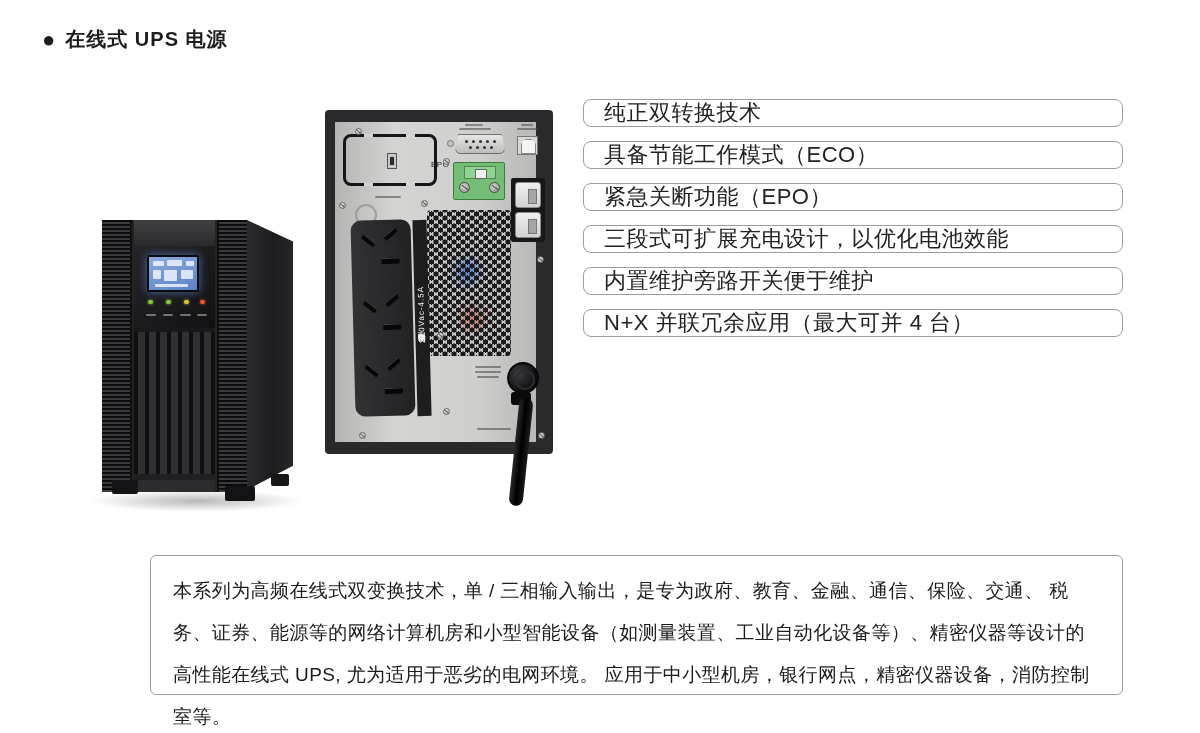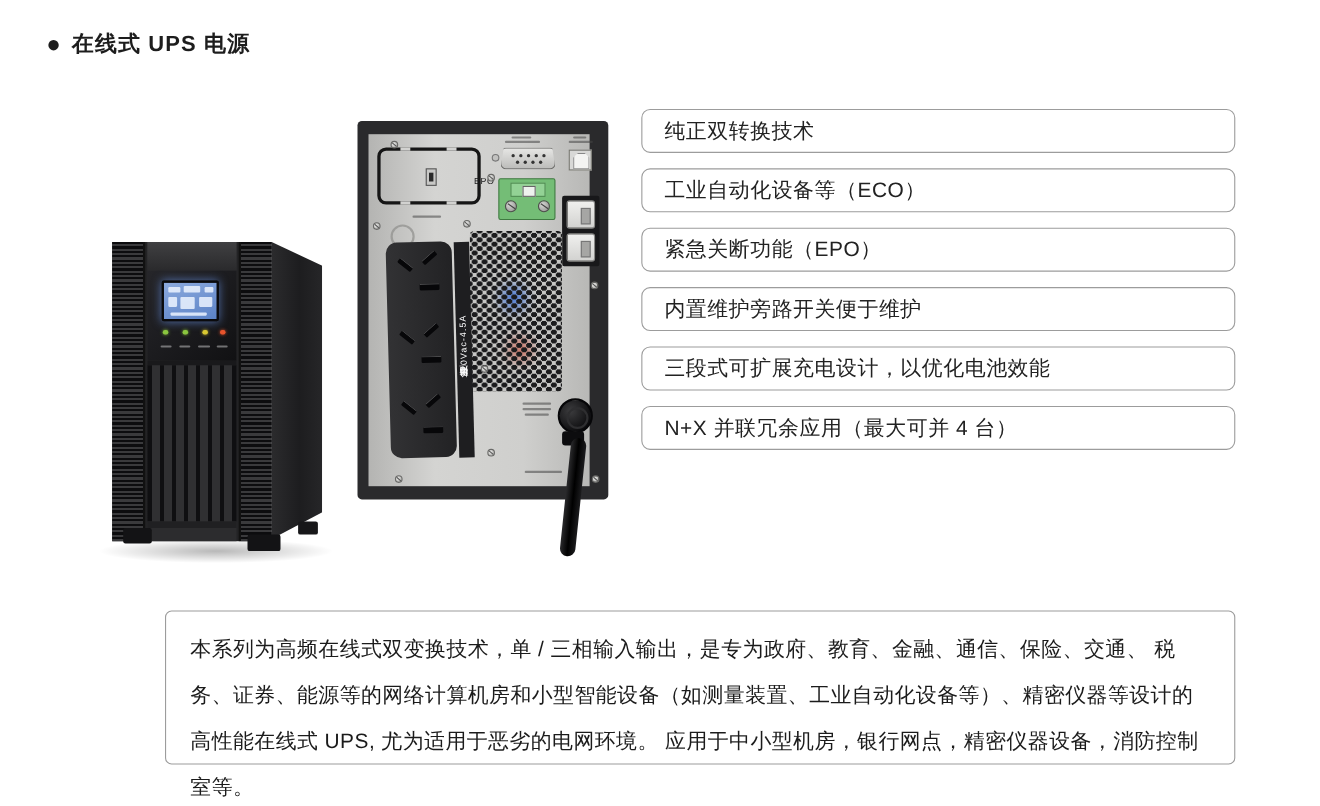--- a/index.html
+++ b/index.html
@@ -14,24 +14,24 @@
   .abs { position:absolute; }
 
   
   .page-title { left:42px; top:26px; display:flex; align-items:center; }
   .page-title .bullet { font-size:22px; margin-right:10px; line-height:1; }
   .page-title .txt { font-size:20px; font-weight:bold; letter-spacing:1px; }
 
   
   .features { left:583px; top:99px; width:540px; }
   .feature {
-    width:540px; height:40px; margin-bottom:14px;
+    width:540px; height:28px; margin-bottom:14px;
     border:1px solid #9c9c9c; border-radius:8px;
     display:flex; align-items:center; padding-left:20px;
-    font-size:19px; color:#222; background:#fff;
+    font-size:22px; color:#222; background:#fff;
     letter-spacing:0.5px;
   }
 
   
   .desc-box {
     left:150px; top:555px; width:973px; height:140px;
     border:1px solid #9c9c9c; border-radius:6px;
     padding:14px 26px 0 22px; background:#fff;
   }
   .desc-box p { font-size:19px; line-height:42px; color:#1b1b1b; letter-spacing:0.4px; }
@@ -273,30 +273,30 @@
   <div class="screw" style="left:118px;top:298px;"></div>
   <div class="screw" style="left:34px;top:322px;"></div>
   <div class="screw" style="left:213px;top:322px;"></div>
 </div>
 
 <div class="abs features">
   <div class="feature">
       <span>纯正双转换技术</span>
     </div>
   <div class="feature">
-      <span>工业自动化设备等（ECO）</span>
+      <span>具备节能工作模式（ECO）</span>
     </div>
   <div class="feature">
       <span>紧急关断功能（EPO）</span>
     </div>
   <div class="feature">
+      <span>三段式可扩展充电设计，以优化电池效能</span>
+    </div>
+  <div class="feature">
       <span>内置维护旁路开关便于维护</span>
-    </div>
-  <div class="feature">
-      <span>三段式可扩展充电设计，以优化电池效能</span>
     </div>
   <div class="feature">
       <span>N+X 并联冗余应用（最大可并 4 台）</span>
     </div>
 </div>
 
 <div class="abs desc-box">
   <p>本系列为高频在线式双变换技术，单 / 三相输入输出，是专为政府、教育、金融、通信、保险、交通、 税务、证券、能源等的网络计算机房和小型智能设备（如测量装置、工业自动化设备等）、精密仪器等设计的高性能在线式 UPS, 尤为适用于恶劣的电网环境。 应用于中小型机房，银行网点，精密仪器设备，消防控制室等。</p>
 </div>
 

